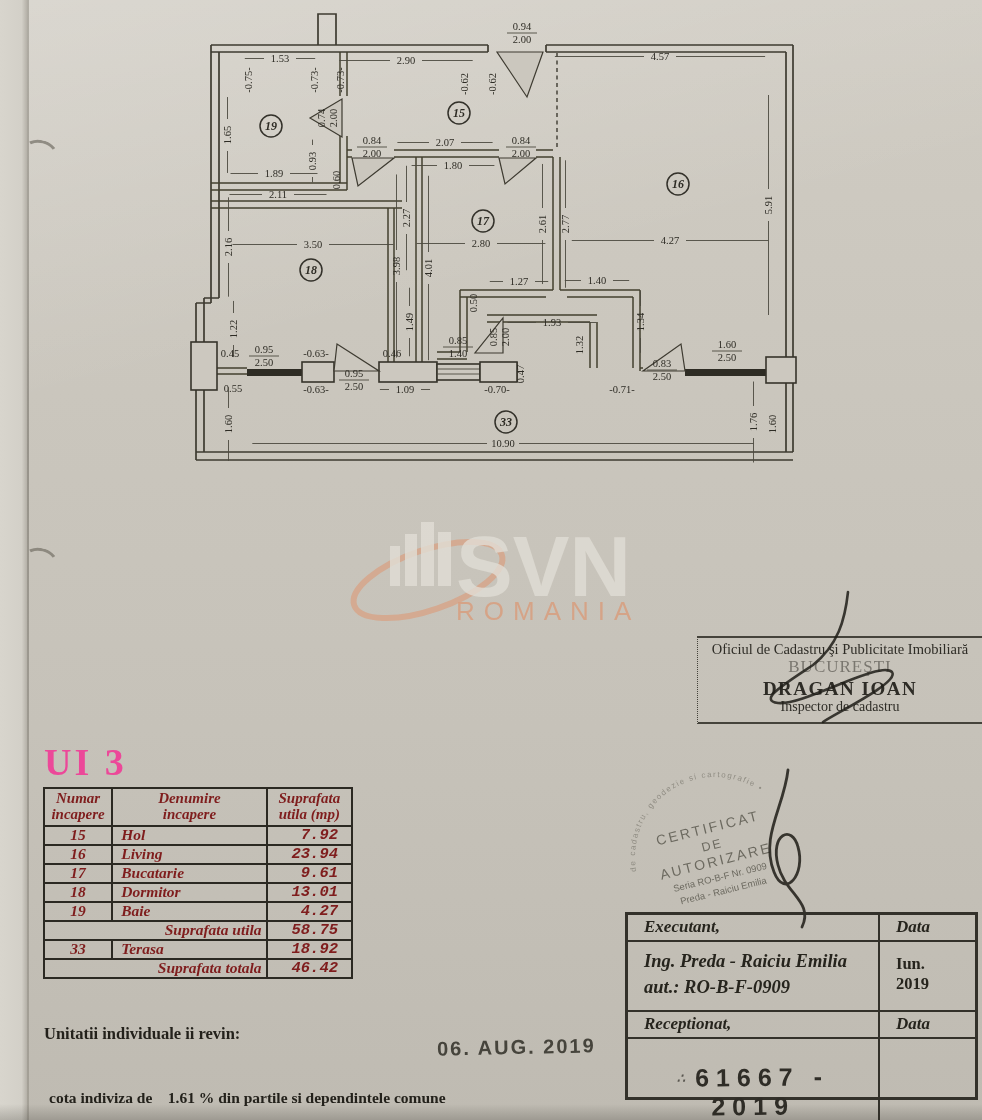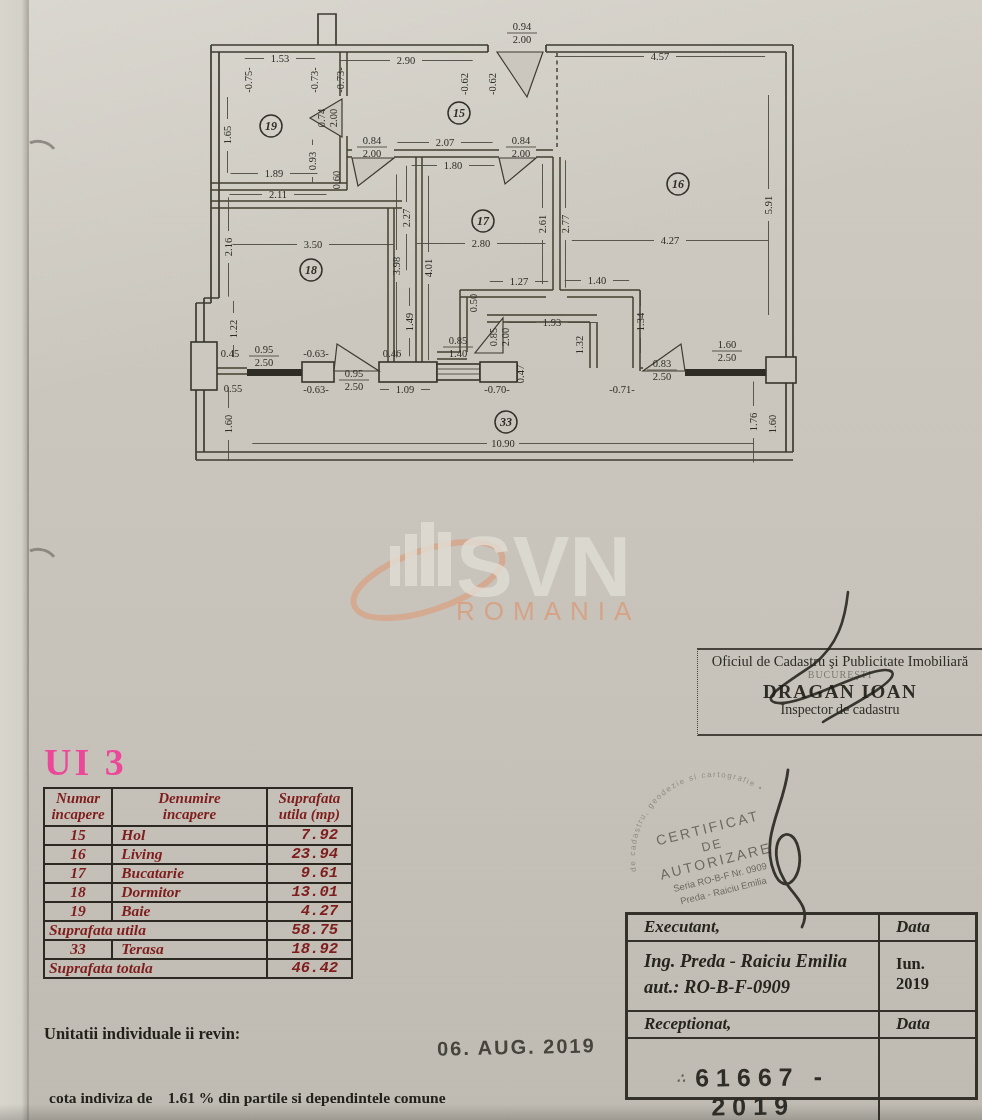--- a/index.html
+++ b/index.html
@@ -32,43 +32,43 @@
   #plan .room circle{fill:none;stroke:#33312a;stroke-width:1.5;}
   #plan .room text{font-size:12px;font-weight:bold;font-style:italic;}
   #plan .dash{stroke:#3e3b31;stroke-width:1.4;stroke-dasharray:4 3.5;fill:none;}
 
   
   #logo{position:absolute;left:328px;top:508px;width:350px;height:125px;opacity:.85;}
 
   
   .insp{position:absolute;left:697px;top:636px;width:285px;height:88px;
     border-top:2px solid #45433b;border-bottom:2px solid #45433b;border-left:1.5px dotted #45433b;
-    text-align:center;overflow:hidden;padding-top:3px;box-sizing:border-box;color:#2e2c26;margin-top:12px;}
+    text-align:center;overflow:hidden;padding-top:3px;box-sizing:border-box;color:#2e2c26;}
   .insp .l1{font-size:14.5px;}
-  .insp .l2{font-size:10px;opacity:.5;margin-top:-1px;letter-spacing:1px;font-family:Liberation Serif, serif;}
+  .insp .l2{font-size:17px;opacity:.5;margin-top:-1px;letter-spacing:1px;font-family:Liberation Serif, serif;}
   .insp .nm{font-size:19px;font-weight:bold;letter-spacing:1.5px;margin-top:1px;}
   .insp .rl{font-size:14px;margin-top:-1px;}
   .sig-svg{position:absolute;pointer-events:none;}
 
   
   #stamp-svg{position:absolute;left:592px;top:762px;width:260px;height:205px;}
   #stamp-svg text{font-family:"Liberation Sans",sans-serif;fill:#56544a;text-anchor:middle;}
 
   
   .title{position:absolute;left:44px;top:740px;font-size:38px;font-weight:600;
     letter-spacing:3px;color:#ec4899;}
   table.area{position:absolute;left:43px;top:787px;width:310px;border-collapse:collapse;
     font-weight:bold;font-style:italic;color:#7f1d1d;}
   table.area th,table.area td{border:2px solid #2b2922;padding:0 4px;height:17px;
     font-size:15.5px;line-height:1.05;}
   table.area th{white-space:pre-line;text-align:center;font-size:15px;padding:2px 2px;}
   table.area td.num{width:61px;text-align:center;}
   table.area td.name{width:165px;text-align:left;padding-left:8px;}
   table.area td.val{width:72px;text-align:right;padding-right:13px;font-family:Liberation Mono, monospace;}
-  table.area td.merged{text-align:left;}
+  table.area td.merged{text-align:right;}
 
   
   .notes{position:absolute;left:44px;top:988px;font-weight:bold;font-size:15.5px;
     color:#23211b;white-space:pre;}
   .notes .head{margin-bottom:4px;font-size:16.5px;}
   .notes .row{line-height:27px;padding-left:5px;}
 
   
   .exec{position:absolute;left:625px;top:912px;width:353px;height:188px;box-sizing:border-box;
     border:3px solid #33312a;display:grid;grid-template-columns:1fr 95px;

